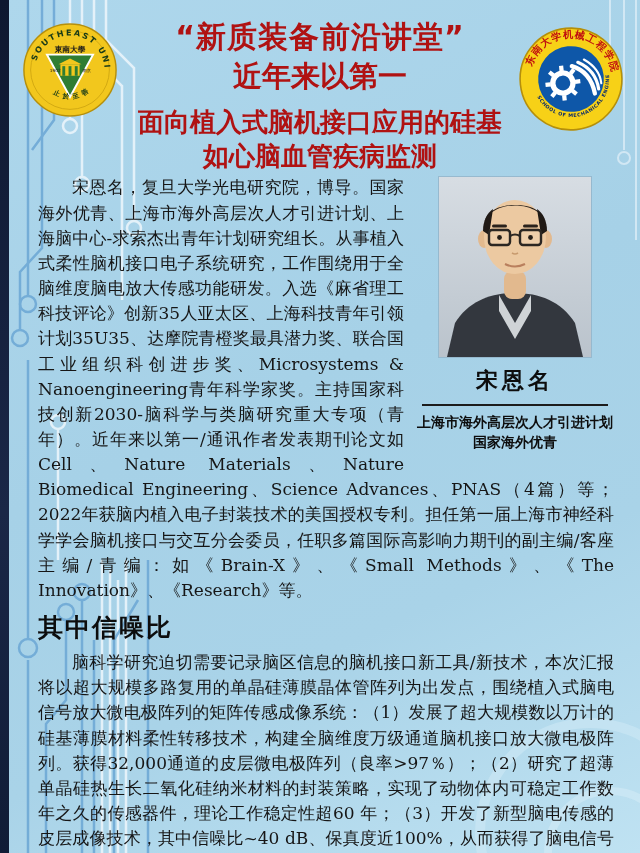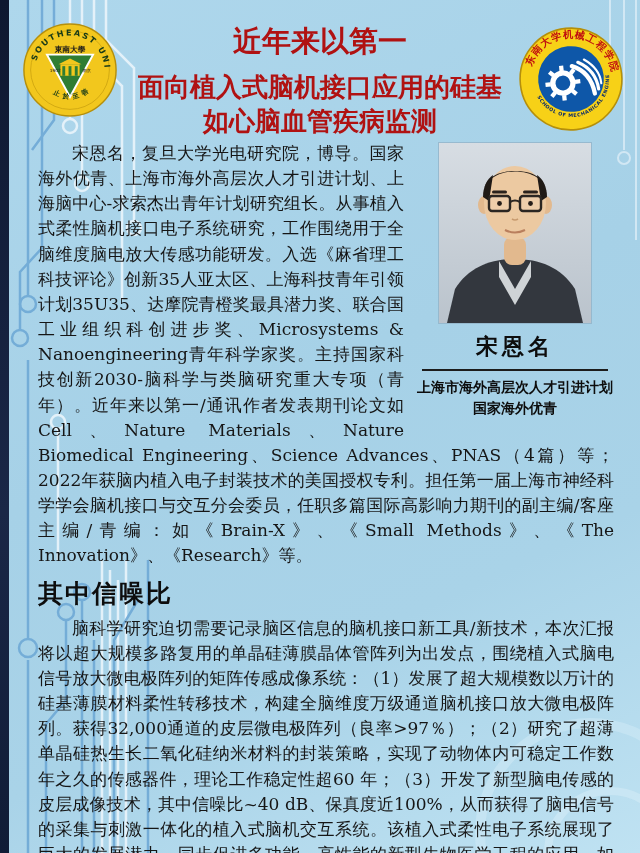--- a/index.html
+++ b/index.html
@@ -153,20 +153,21 @@
       </g>
     </g>
     <g stroke="#ffffff" fill="none" stroke-linecap="round">
       <path d="M52,38 q17,7 19,28" stroke-width="4"></path>
       <path d="M58,35 q16,9 17,27" stroke-width="3"></path>
       <path d="M64,33 q14,10 14,24" stroke-width="2"></path>
     </g>
   </svg>
 
   <div class="titles">
+    <div class="series-title">“新质装备前沿讲堂”</div>
     <div class="session">近年来以第一</div>
     <div class="talk-title">
       <div>面向植入式脑机接口应用的硅基</div>
       <div>如心脑血管疾病监测</div>
     </div>
   </div>
 
   <div class="content">
 
 

